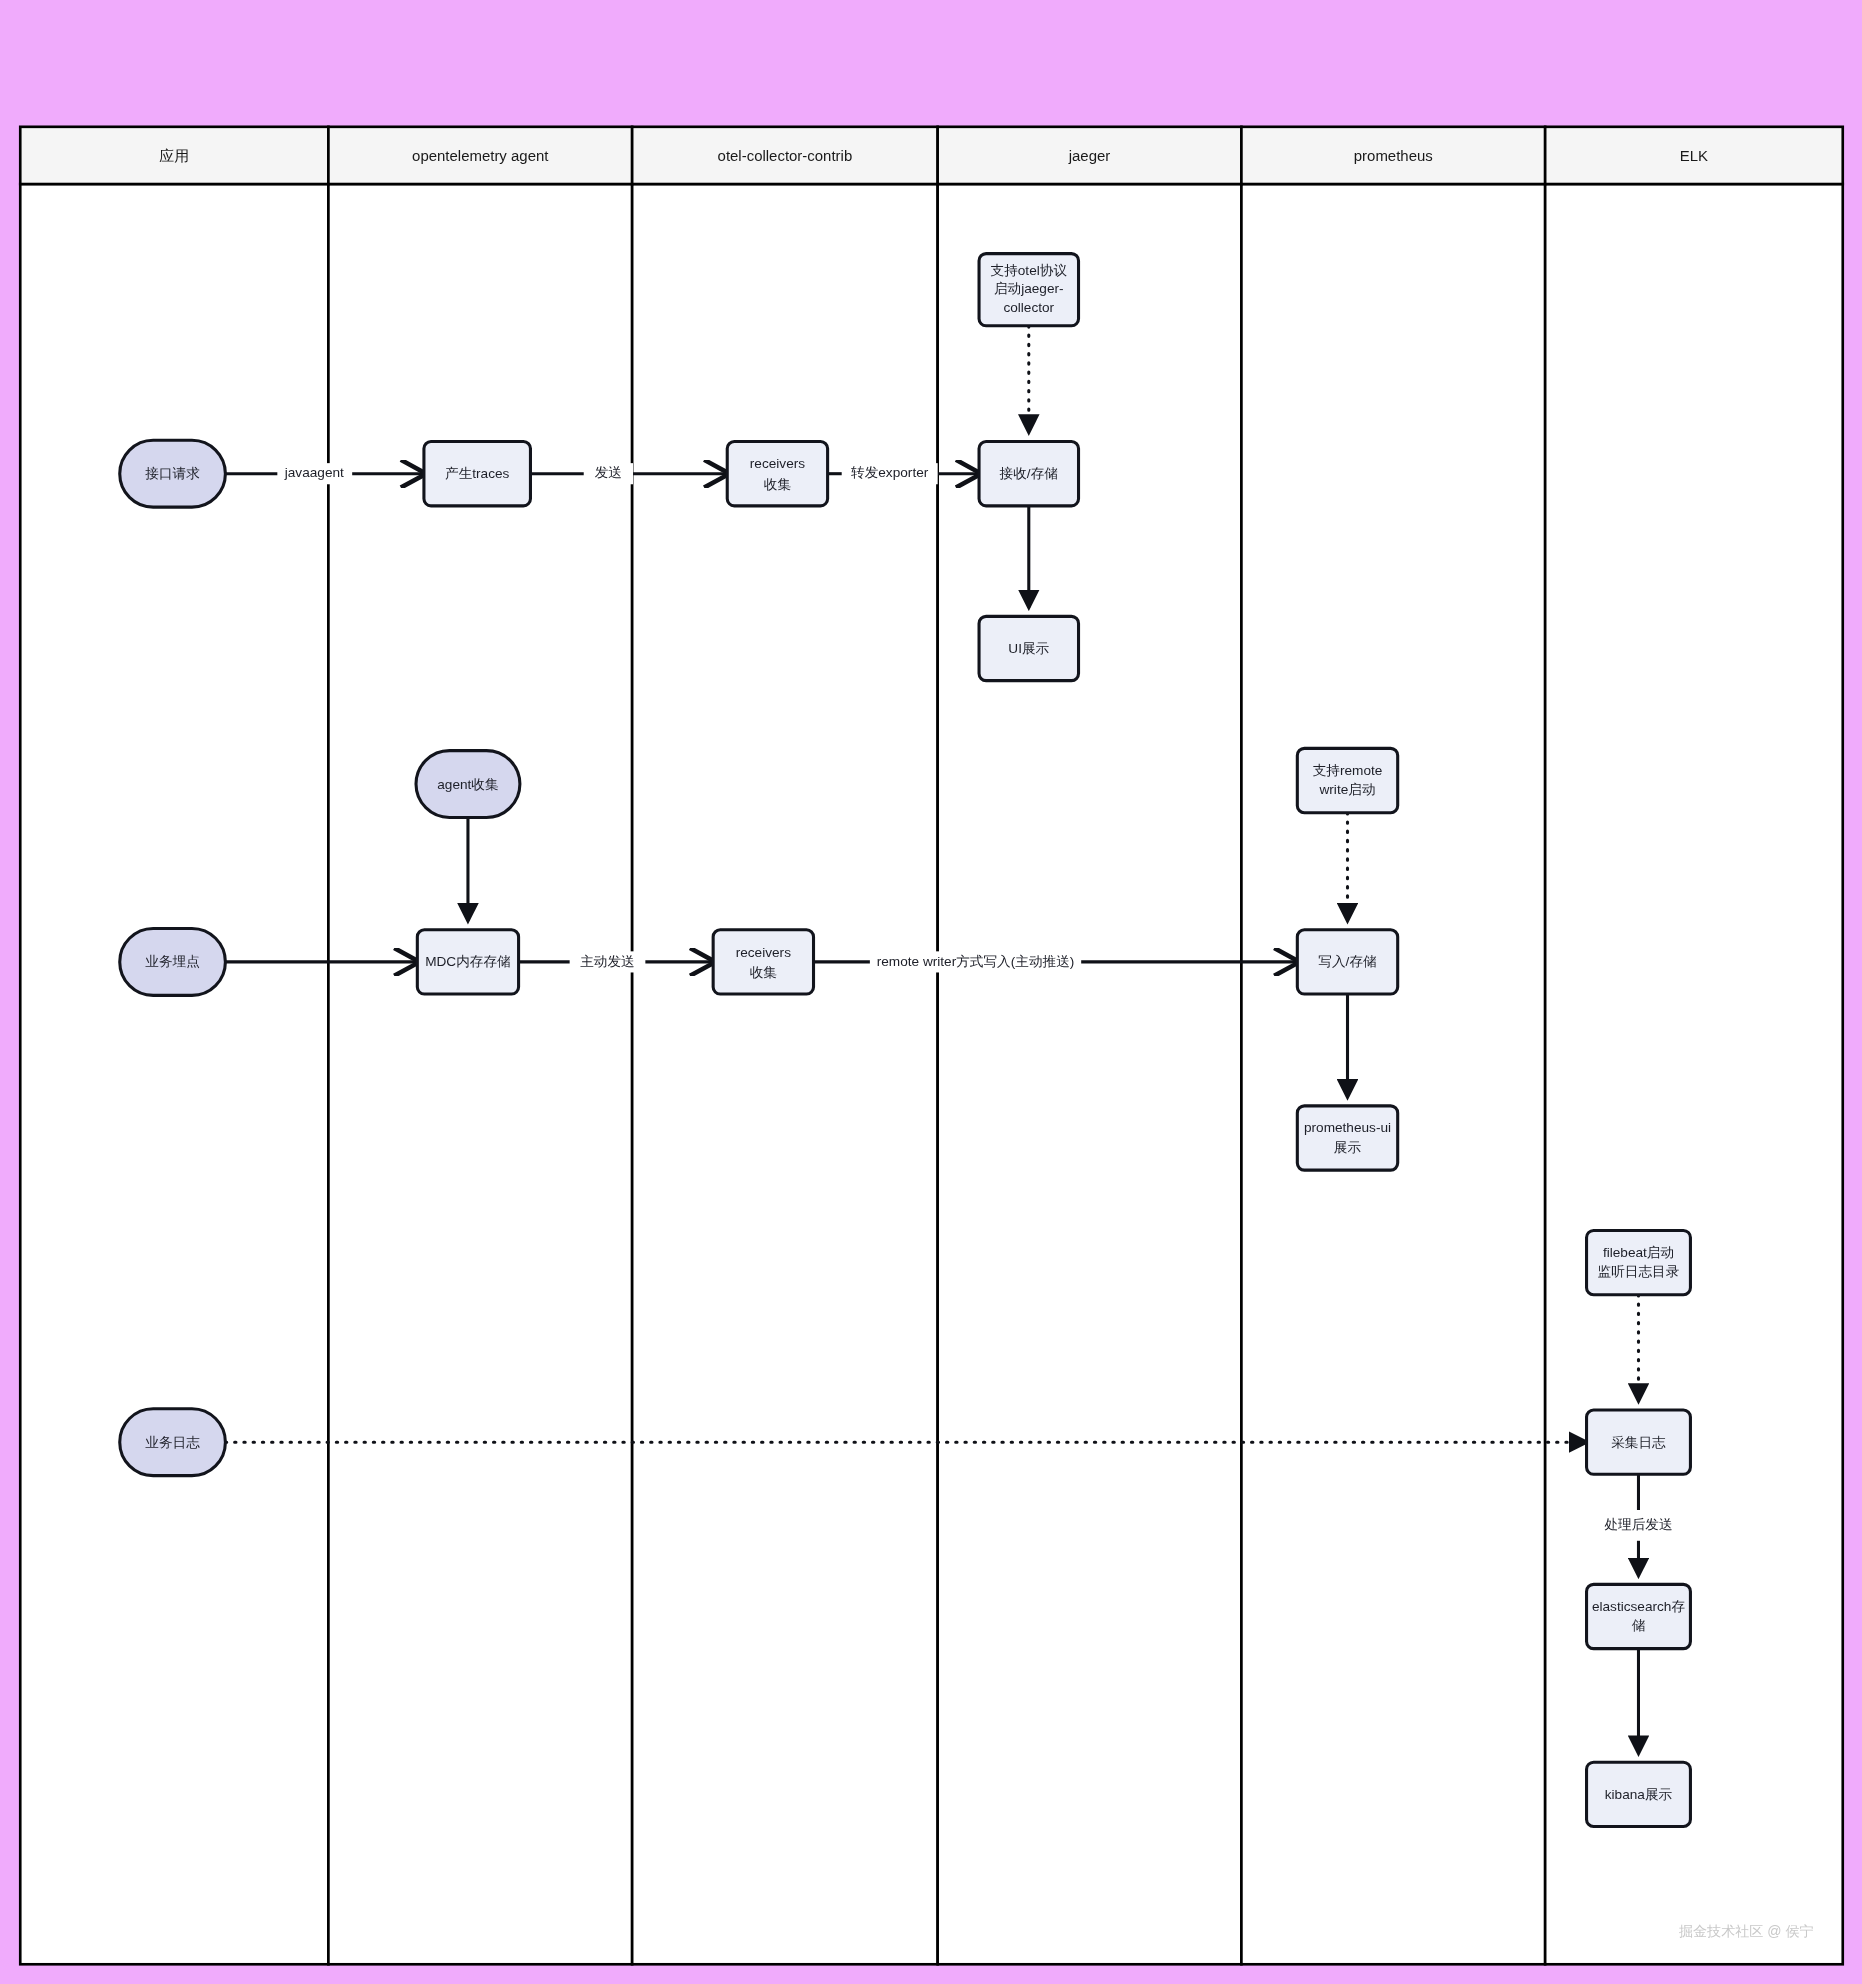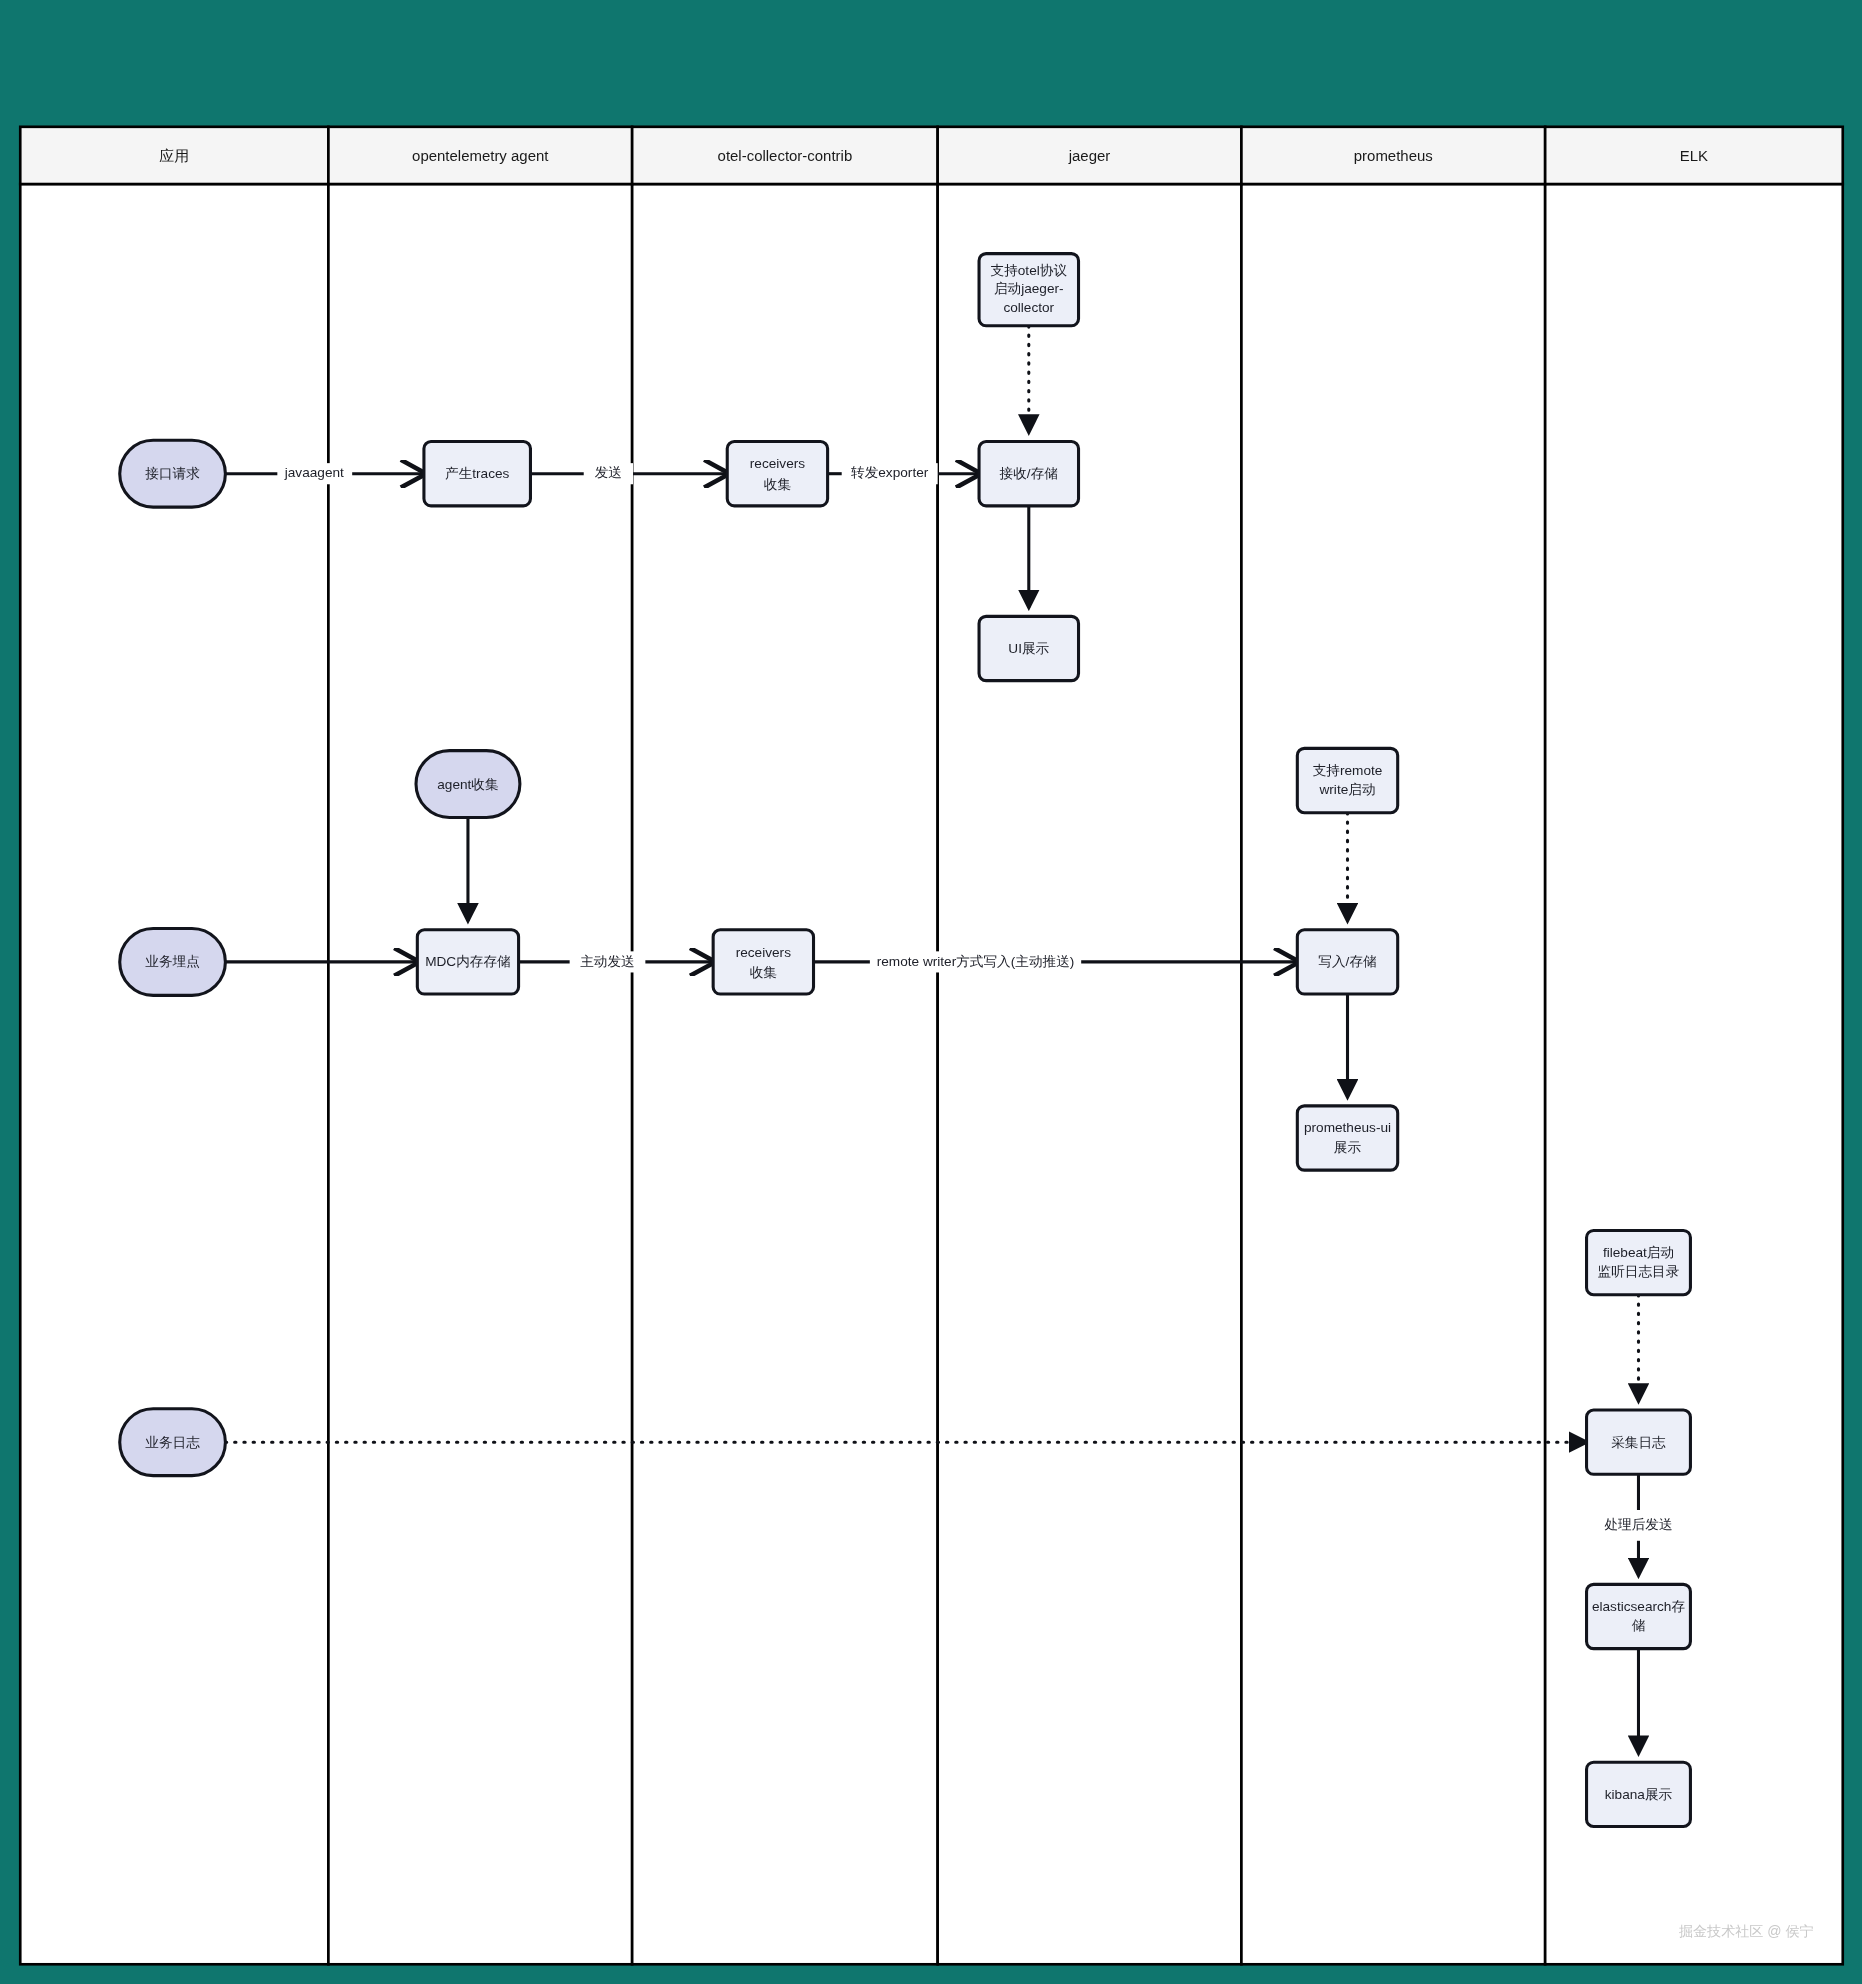--- a/index.html
+++ b/index.html
@@ -5,21 +5,21 @@
   html, body {
     margin: 0;
     padding: 0;
     background: #ffffff;
     font-family: "Liberation Sans", "DejaVu Sans", sans-serif;
   }
   #stage {
     position: relative;
     width: 1863px;
     height: 1985px;
-    background: #0f766e;
+    background: #f0abfc;
     overflow: hidden;
   }
   svg#diagram {
     position: absolute;
     left: 0;
     top: 0;
     width: 1863px;
     height: 1985px;
   }
   .lane-header-box {

